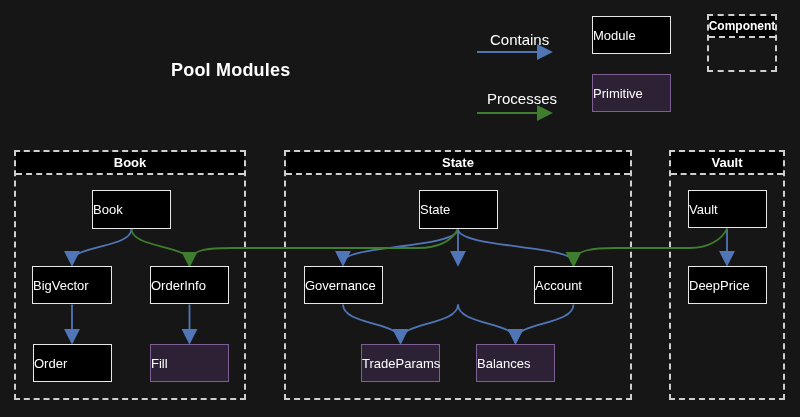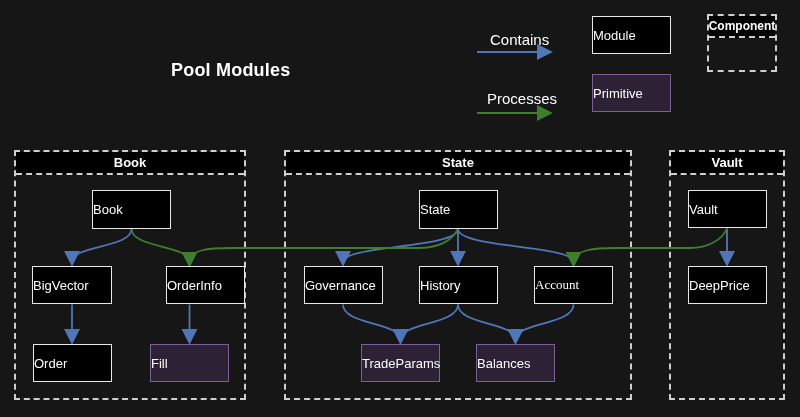--- a/index.html
+++ b/index.html
@@ -121,40 +121,37 @@
     <path class="e e-p" d="M458,229 C451,242 438,248 418,248 L232,248 C209,248 189.5,249 189.5,263" marker-end="url(#mp)"></path>
     <path class="e e-p" d="M727,228.5 C722,240 708,248 690,248 L616,248 C596,248 573.5,249 573.5,263" marker-end="url(#mp)"></path>
   </svg>
 
   <div class="node" style="left:92px;top:190px;height:39px;">
     <span>Book</span>
   </div>
   <div class="node" style="left:32px;top:266px;width:80px;">
     <span>BigVector</span>
   </div>
-  <div class="node" style="left:150px;top:266px;margin-left:16px;">
+  <div class="node" style="left:150px;top:266px;">
     <span>OrderInfo</span>
   </div>
   <div class="node" style="left:33px;top:344px;">
     <span>Order</span>
   </div>
   <div class="node primitive" style="left:150px;top:344px;">
     <span>Fill</span>
   </div>
 
   <div class="node" style="left:419px;top:190px;height:39px;">
     <span>State</span>
   </div>
   <div class="node" style="left:304px;top:266px;">
     <span>Governance</span>
   </div>
-  <div class="node" style="left:419px;top:266px;">
-    <span>History</span>
-  </div>
-  <div class="node" style="left:534px;top:266px;font-family:Liberation Serif, serif;">
+  <div class="node" style="left:534px;top:266px;">
     <span>Account</span>
   </div>
   <div class="node primitive" style="left:476px;top:344px;">
     <span>Balances</span>
   </div>
   <div class="node primitive" style="left:361px;top:344px;">
     <span>TradeParams</span>
   </div>
 
   <div class="node" style="left:688px;top:190px;">

